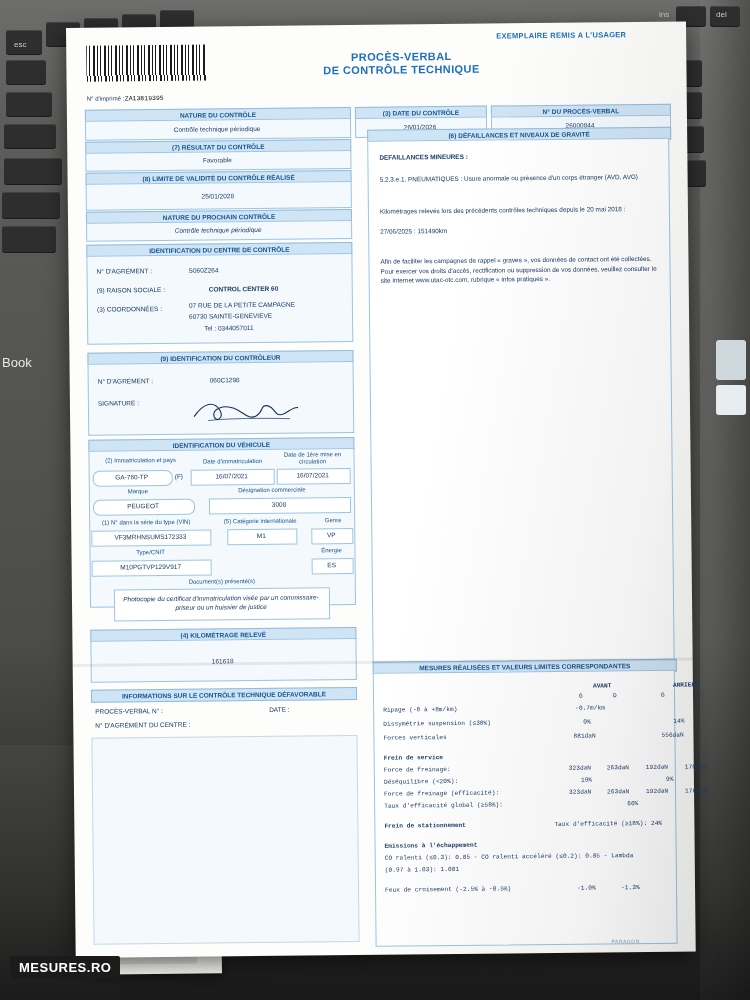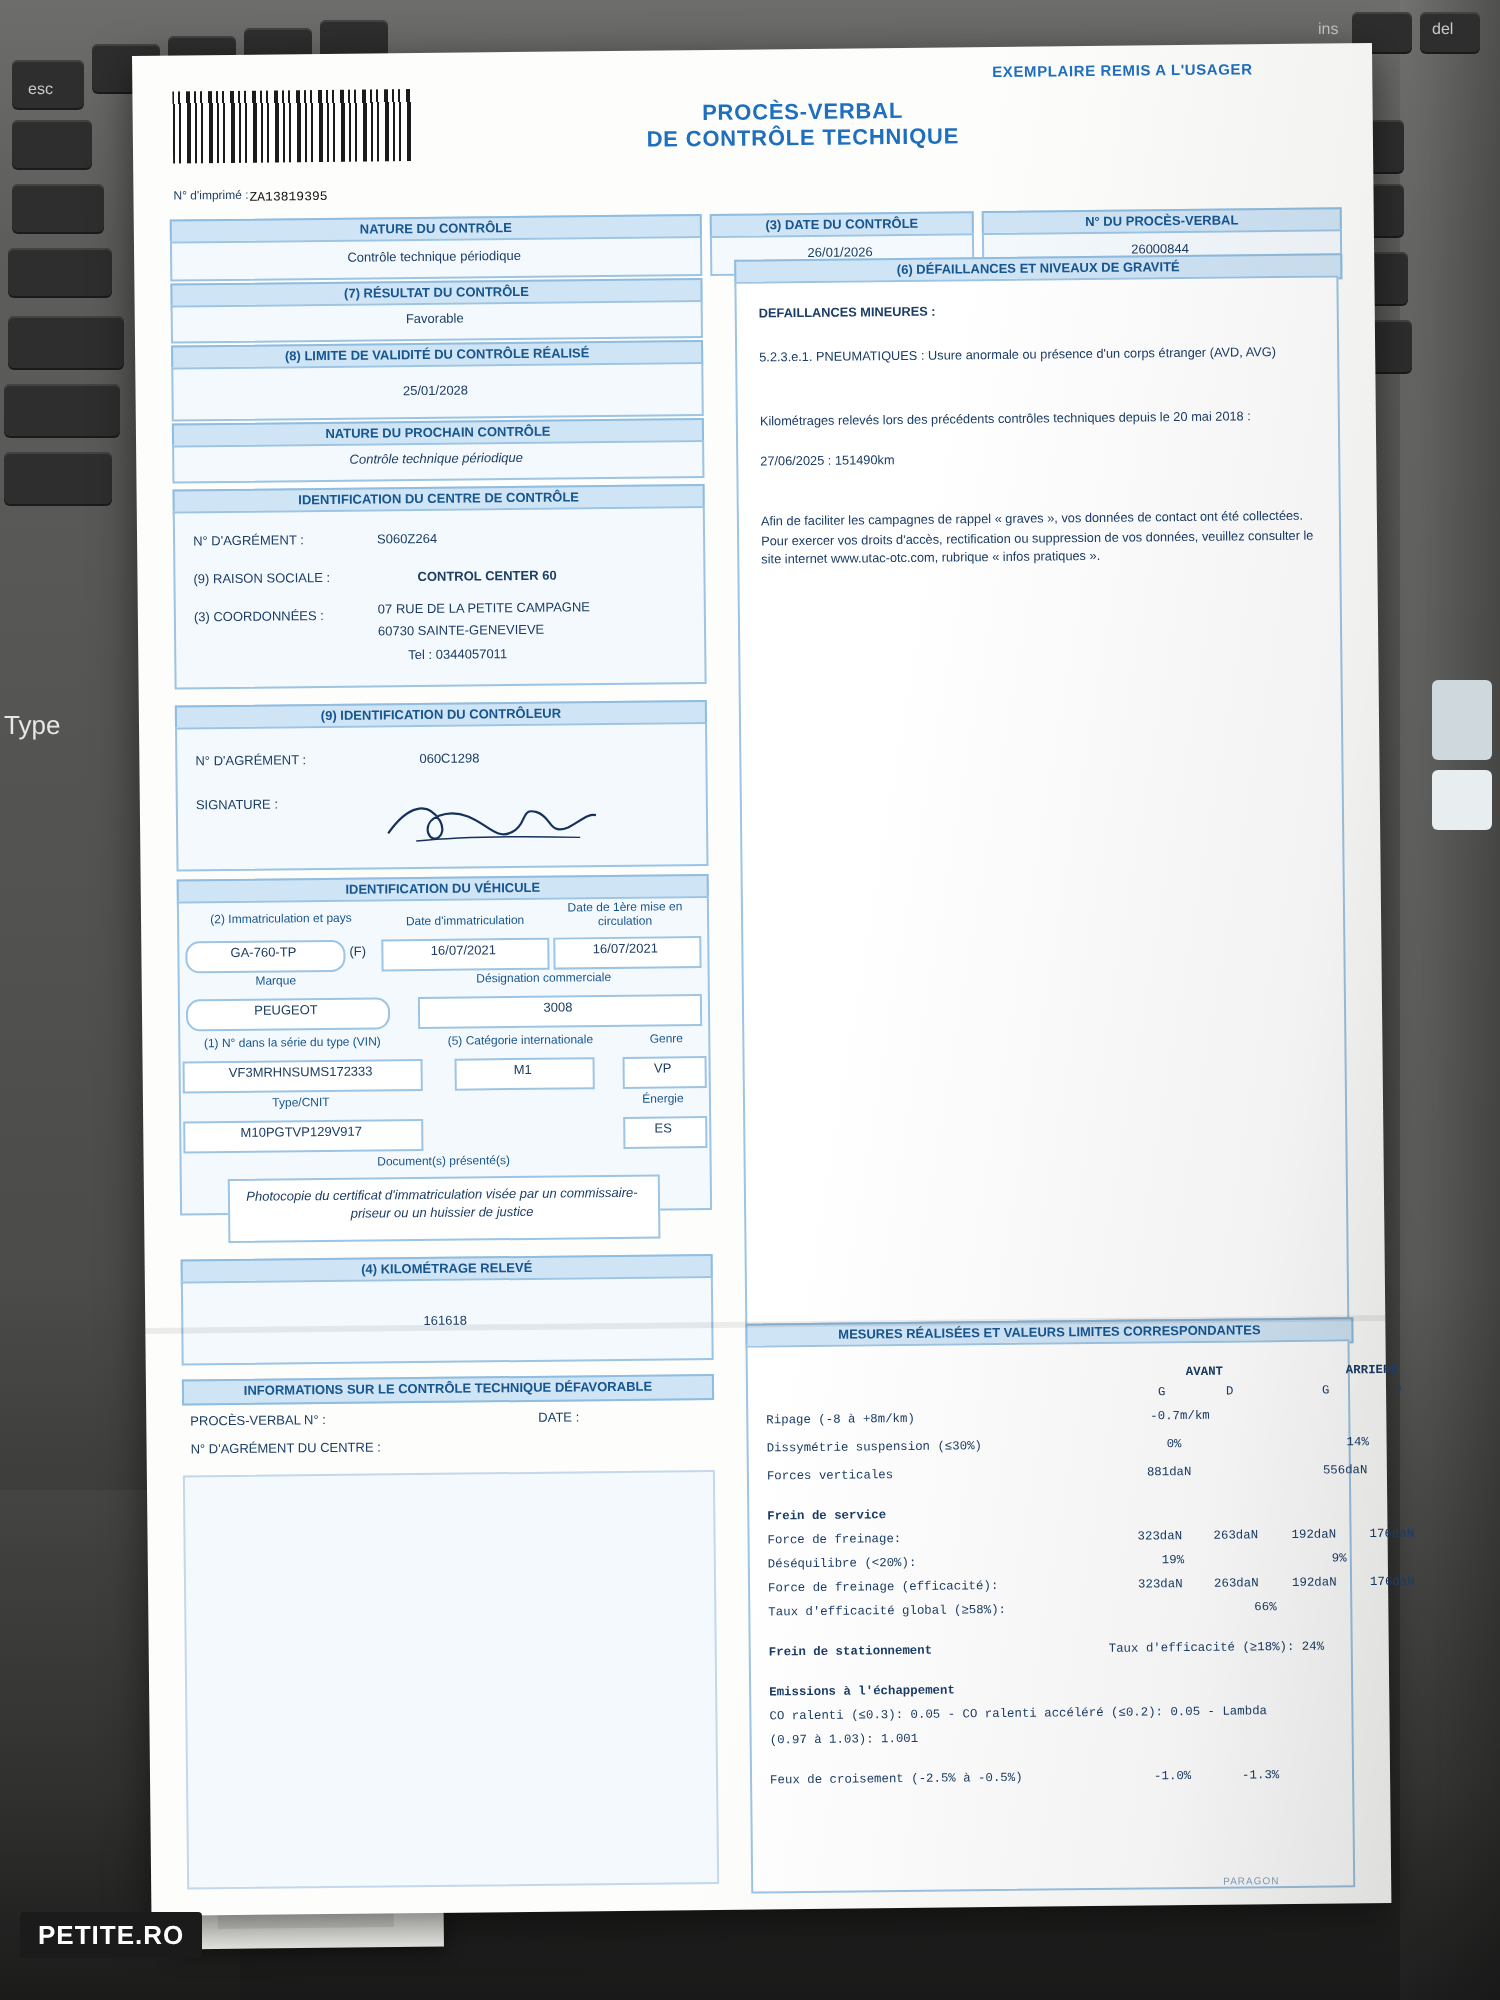--- a/index.html
+++ b/index.html
@@ -81,21 +81,21 @@
 </style>
 </head>
 <body>
 
 <div id="bg">
   <div class="kb"></div>
   <div class="trackpadish"></div>
   <div class="screenright"></div>
   <div class="intel"></div>
   <div class="intel2"></div>
-  <div class="bookword">Type</div>
+  <div class="bookword">Book</div>
 
   <div class="key" style="left:6px;top:30px;width:36px;height:24px;"></div>
   <div class="keycap" style="left:14px;top:40px;">esc</div>
   <div class="key" style="left:46px;top:22px;width:34px;height:24px;"></div>
   <div class="key" style="left:84px;top:18px;width:34px;height:24px;"></div>
   <div class="key" style="left:122px;top:14px;width:34px;height:24px;"></div>
   <div class="key" style="left:160px;top:10px;width:34px;height:24px;"></div>
   <div class="key" style="left:676px;top:6px;width:30px;height:20px;"></div>
   <div class="keycap" style="left:659px;top:10px;">ins</div>
   <div class="key" style="left:710px;top:6px;width:30px;height:20px;"></div>
@@ -283,13 +283,13 @@
   <div class="mz" style="left:310px;top:842px;">(0.97 à 1.03): 1.001</div>
 
   <div class="mz" style="left:310px;top:862px;">Feux de croisement (-2.5% à -0.5%)</div>
   <div class="mz" style="left:502px;top:862px;">-1.0%</div>
   <div class="mz" style="left:546px;top:862px;">-1.3%</div>
 
   <div class="paragon">PARAGON</div>
   <div class="fold"></div>
 </div>
 
-<div id="wm">PETITE.RO</div>
+<div id="wm">MESURES.RO</div>
 
 </body></html>

